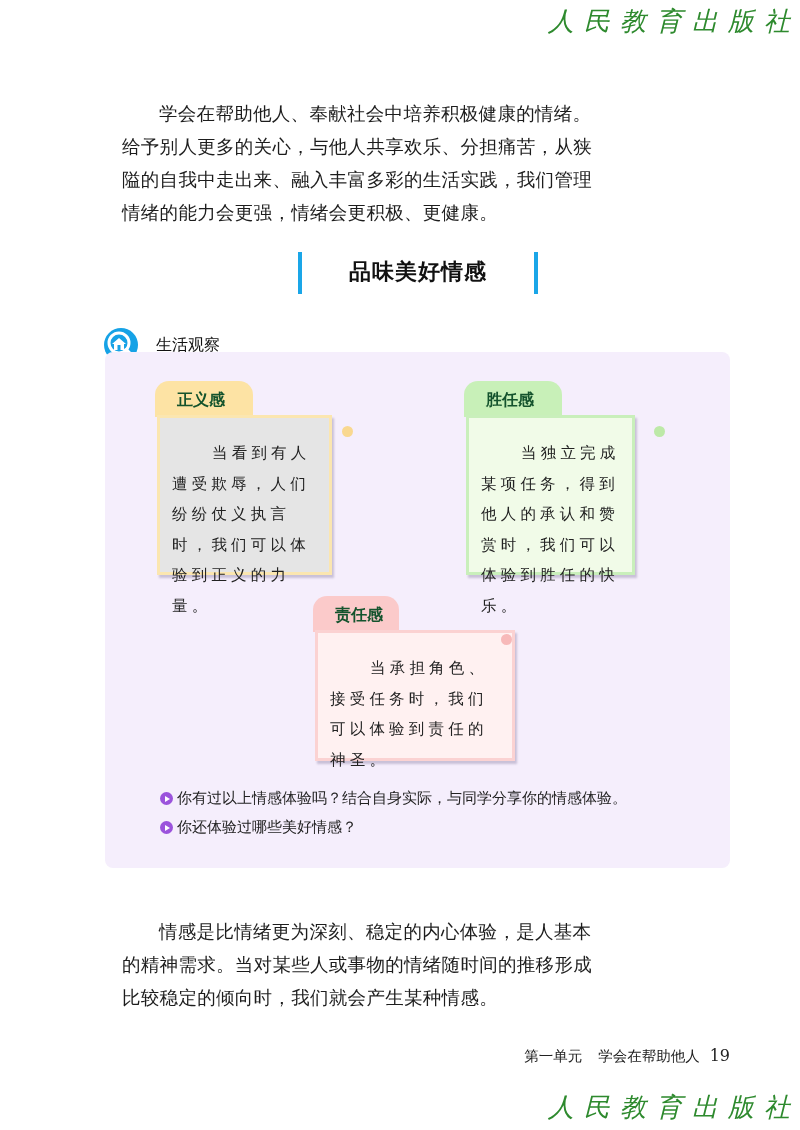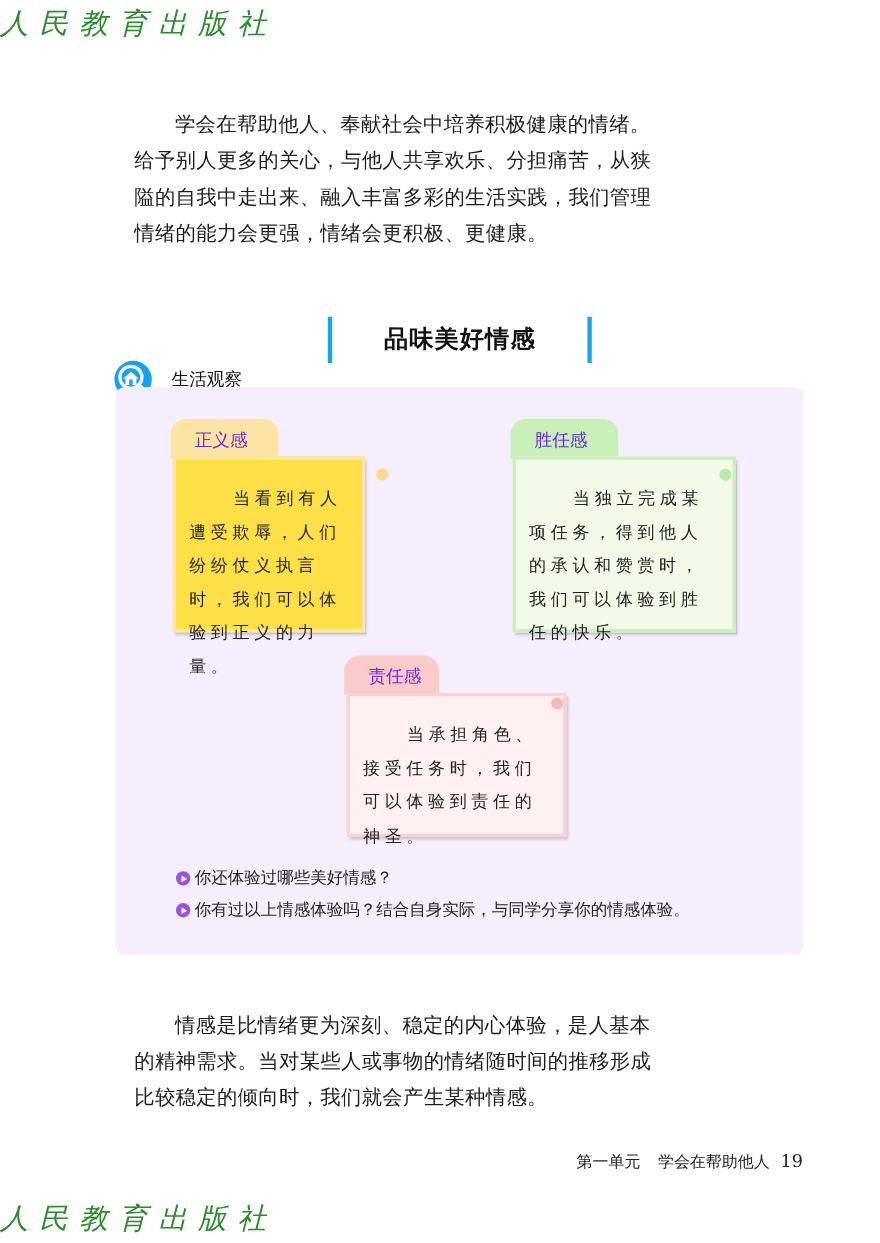--- a/index.html
+++ b/index.html
@@ -1,36 +1,36 @@
 <!DOCTYPE html>
 <html><head>
 <meta charset="utf-8">
 <style>
   html, body { margin:0; padding:0; }
   body {
     width:800px; height:1130px; background:#ffffff; position:relative; overflow:hidden;
     font-family:"DejaVu Serif","Liberation Serif",serif; color:#222;
   }
   .logo {
-    position:absolute; left:0; width:800px; text-align:left;
+    position:absolute; left:0; width:800px; text-align:right;
     font-family:"DejaVu Serif","Liberation Serif",serif; font-style:italic;
     font-size:26px; letter-spacing:10px; color:#2e8a2e; font-weight:normal;
   }
   .logo-top { top:4px; }
   .logo-bottom { top:1090px; }
   .para {
     position:absolute; left:106px; width:470px;
     font-size:18.5px; line-height:33px; letter-spacing:0.3px; margin:16px;
     font-family:"DejaVu Serif","Liberation Serif",serif; color:#1d1d1d;
   }
   .para .indent { display:inline-block; width:37px; }
   .para-1 { top:81px; }
   .para-2 { top:901px;font-family:Liberation Mono, monospace; }
   .section-heading {
-    position:absolute; left:298px; top:252px; width:240px; height:42px;margin-top:36px;
+    position:absolute; left:298px; top:252px; width:240px; height:42px;
   }
   .section-heading .bar {
     position:absolute; top:0; width:4px; height:42px; background:#1aa6e8;
   }
   .section-heading .bar.left { left:0; }
   .section-heading .bar.right { right:0; }
   .section-heading .title {
     position:absolute; left:0; right:0; top:5px; text-align:center;
     font-size:22px; font-weight:bold; letter-spacing:1px; color:#111;
     font-family:"DejaVu Serif","Liberation Serif",serif;
@@ -39,37 +39,37 @@
   .obs-icon { width:34px; height:34px; border-radius:50%; background:#16a2e6; position:relative; }
   .obs-icon svg { position:absolute; left:0; top:0; }
   .obs-text { margin-left:18px; font-family:"DejaVu Sans","Liberation Sans",sans-serif; font-size:16px; color:#111; }
   .obs-panel {
     position:absolute; left:105px; top:352px; width:625px; height:516px;
     background:#f5eefc; border-radius:8px;
   }
   .card { position:absolute; }
   .card .tab {
     position:absolute; left:0; top:0; height:36px; border-radius:14px 14px 0 0;
-    font-family:"DejaVu Sans","Liberation Sans",sans-serif; font-size:16px; font-weight:normal;
-    color:#6d28d9; padding-left:22px; box-sizing:border-box; line-height:38px;
+    font-family:"DejaVu Sans","Liberation Sans",sans-serif; font-size:16px; font-weight:bold;
+    color:#14532d; padding-left:22px; box-sizing:border-box; line-height:38px;
   }
   .card .body {
     position:absolute; left:2px; top:34px; box-sizing:border-box; padding:20px 12px 0 12px;
     font-family:"DejaVu Serif","Liberation Serif",serif; font-size:15.5px; line-height:30.5px;
     letter-spacing:4.2px; color:#222; box-shadow:2px 3px 2px rgba(120,110,150,0.35);
   }
   .card .body .indent { display:inline-block; width:40px; }
   .card .dot { position:absolute; width:11px; height:11px; border-radius:50%; }
   .card-justice { left:155px; top:381px; }
   .card-justice .tab { width:98px; background:#fde3a4; }
-  .card-justice .body { width:175px; height:160px; background:#fde047; border:3px solid #fbe6b0; }
+  .card-justice .body { width:175px; height:160px; background:#e5e5e5; border:3px solid #fbe6b0; }
   .card-justice .dot { background:#f9d890; left:187px; top:45px; }
   .card-compet { left:464px; top:381px; }
   .card-compet .tab { width:98px; background:#c8f0b8; }
-  .card-compet .body { width:203px; height:160px; background:#f1fbe8; border:3px solid #c9efbb; }
+  .card-compet .body { width:169px; height:160px; background:#f1fbe8; border:3px solid #c9efbb; }
   .card-compet .dot { background:#bde9a8; left:190px; top:45px; }
   .card-resp { left:313px; top:596px; }
   .card-resp .tab { width:86px; background:#fbcaca; }
   .card-resp .body { width:200px; height:131px; background:#fff1f1; border:3px solid #fbd2d2; }
   .card-resp .dot { background:#f7b9b9; left:188px; top:38px; }
   .questions { position:absolute; left:160px; top:784px; font-family:"DejaVu Sans","Liberation Sans",sans-serif; font-size:15px; color:#222; }
   .question { display:flex; align-items:center; height:29px; }
   .q-icon { width:13px; height:13px; border-radius:50%; background:#9b53dc; position:relative; margin-right:4px; flex:none; }
   .q-icon::after { content:""; position:absolute; left:5px; top:3.5px; border-left:5px solid #fff; border-top:3px solid transparent; border-bottom:3px solid transparent; }
   .footer { position:absolute; right:70px; top:1046px; font-size:14.5px; color:#222; font-family:"DejaVu Serif","Liberation Serif",serif; }
@@ -117,25 +117,25 @@
 
 <div class="card card-resp">
   <div class="tab">责任感</div>
   <div class="body"><span class="indent"></span><span>当承担角色、接受任务时，我们可以体验到责任的神圣。</span></div>
   <div class="dot"></div>
 </div>
 
 <div class="questions">
   <div class="question">
     <span class="q-icon"></span>
-    <span>你还体验过哪些美好情感？</span>
+    <span>你有过以上情感体验吗？结合自身实际，与同学分享你的情感体验。</span>
   </div>
   <div class="question">
     <span class="q-icon"></span>
-    <span>你有过以上情感体验吗？结合自身实际，与同学分享你的情感体验。</span>
+    <span>你还体验过哪些美好情感？</span>
   </div>
 </div>
 
 <p class="para para-2"><span class="indent"></span><span>情感是比情绪更为深刻、稳定的内心体验，是人基本的精神需求。当对某些人或事物的情绪随时间的推移形成比较稳定的倾向时，我们就会产生某种情感。</span></p>
 
 <div class="footer">
   <span>第一单元</span><span class="sep"></span><span>学会在帮助他人</span><span class="page-no">19</span>
 </div>
 
 <div class="logo logo-bottom">人民教育出版社</div>

